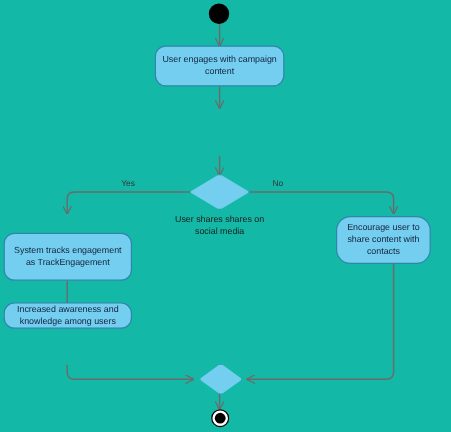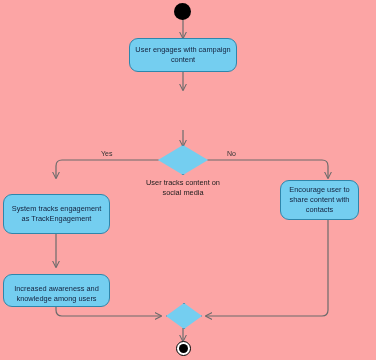--- a/index.html
+++ b/index.html
@@ -7,21 +7,21 @@
     padding: 0;
     background: #ffffff;
   }
   body {
     font-family: "Liberation Sans", sans-serif;
   }
   #canvas {
     position: relative;
     width: 376px;
     height: 360px;
-    background: #fca5a5;
+    background: #14b8a6;
     overflow: hidden;
     text-decoration: underline;
   }
   #edges {
     position: absolute;
     left: 0;
     top: 0;
     width: 376px;
     height: 360px;
   }
@@ -115,35 +115,35 @@
 
   <div class="start-node" style="left:174px; top:3px; width:17px; height:17px;"></div>
 
   <div class="node" style="left:129px; top:38px; width:108px; height:34px;">
     <span>User engages with campaign content</span>
   </div>
 
 
   <div class="diamond" style="left:158px; top:145px; width:50px; height:30px; transform:rotate(0deg); clip-path:polygon(50% 0%, 100% 50%, 50% 100%, 0% 50%);"></div>
 
-  <div class="node-caption" style="left:143px; top:178px; width:80px;">User tracks content on social media</div>
+  <div class="node-caption" style="left:143px; top:178px; width:80px;">User shares shares on social media</div>
 
   <div class="edge-label" style="left:101px; top:150px;">Yes</div>
 
   <div class="edge-label" style="left:227px; top:150px;">No</div>
 
   <div class="node" style="left:3px; top:180px; width:107px; height:40px;margin-top:14px;">
     <span>System tracks engagement as TrackEngagement</span>
   </div>
 
-  <div class="node" style="left:3px; top:274px; width:107px; height:33px;align-items:flex-end;">
+  <div class="node" style="left:3px; top:252px; width:107px; height:22px;">
     <span>Increased awareness and knowledge among users</span>
   </div>
 
-  <div class="node" style="left:280px; top:180px; width:79px; height:40px;">
+  <div class="node" style="left:280px; top:180px; width:79px; height:40px;border-radius:12px;">
     <span>Encourage user to share content with contacts</span>
   </div>
 
   <div class="diamond" style="left:166px; top:303px; width:36px; height:26px; clip-path:polygon(50% 0%, 100% 50%, 50% 100%, 0% 50%);"></div>
 
   <div class="end-node" style="left:176px; top:341px; width:15px; height:15px;"></div>
 
 </div>
 
 </body></html>

